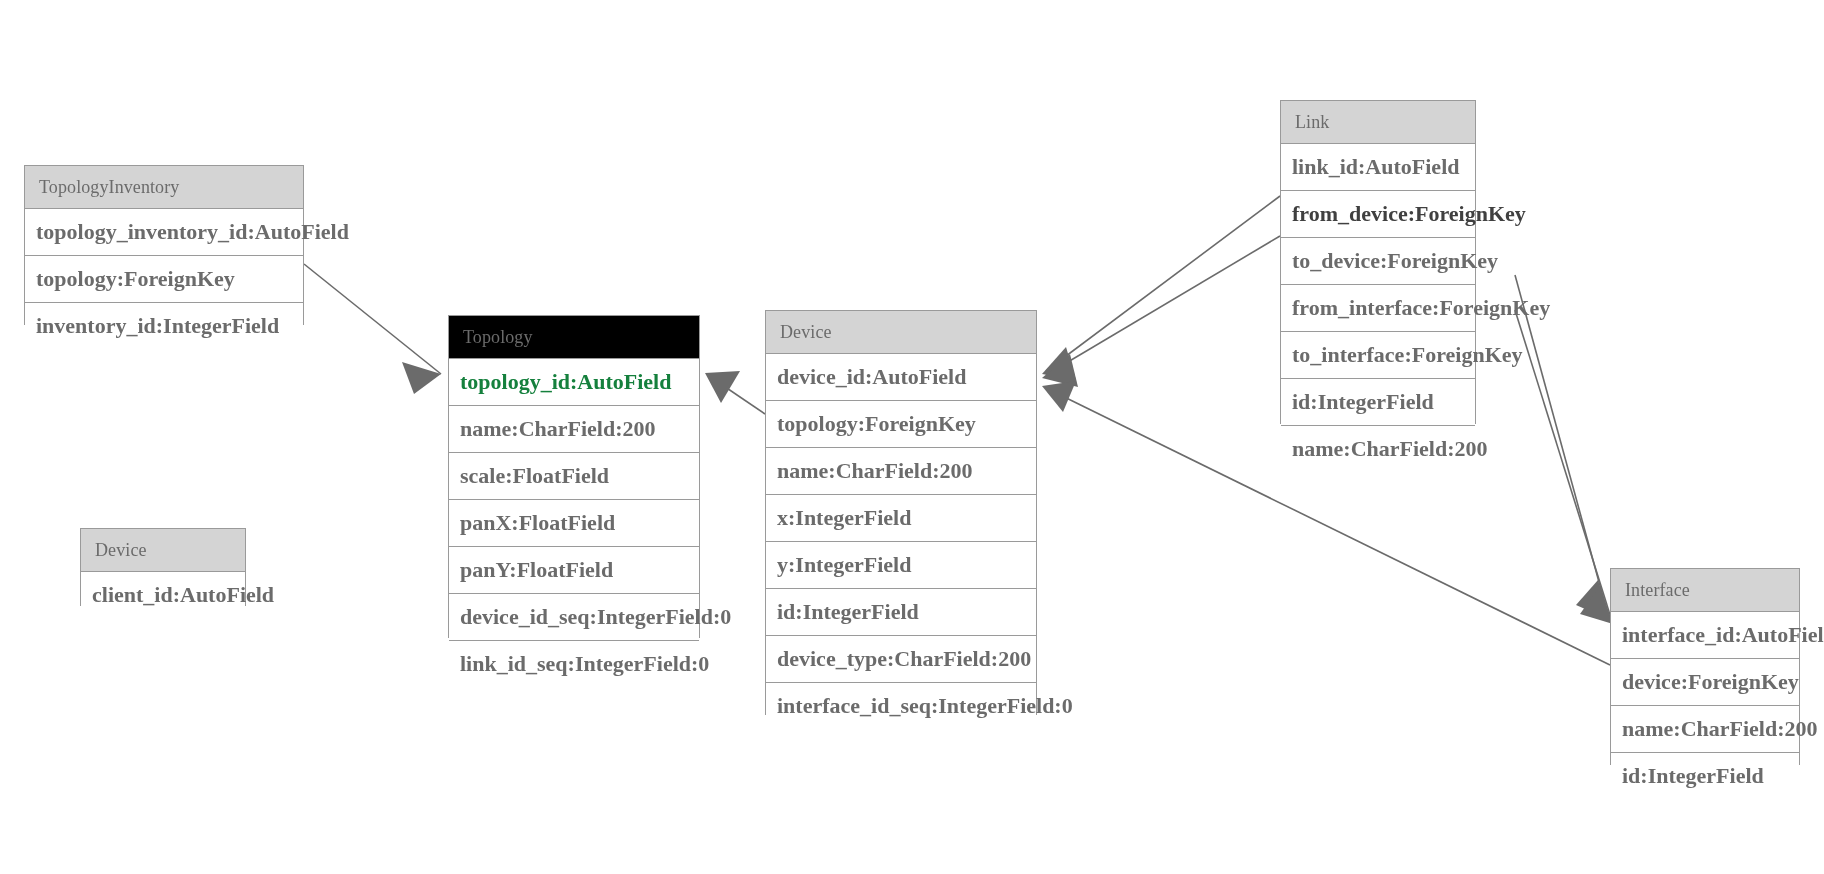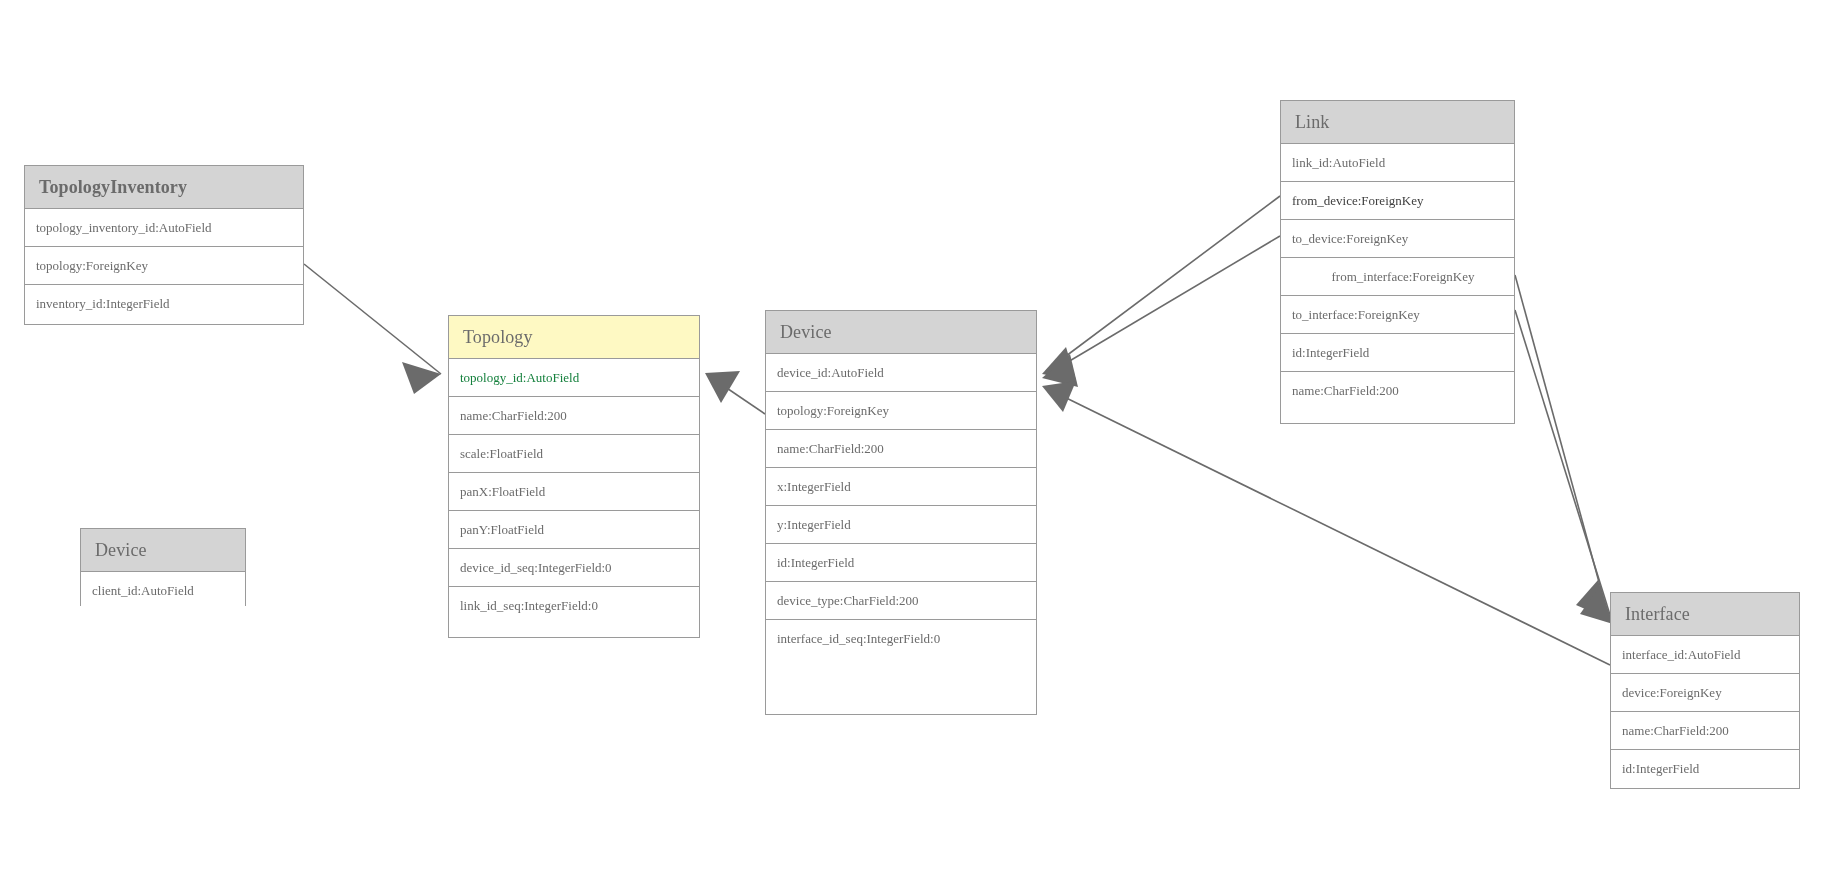--- a/index.html
+++ b/index.html
@@ -38,25 +38,26 @@
     font-size: 18px;
     line-height: 1;
     padding: 12px 0 12px 14px;
     white-space: nowrap;
     letter-spacing: 0.1px;
   }
   .entity-field {
     box-sizing: border-box;
     color: #6b6b6b;
     border-bottom: 1px solid #9a9a9a;
-    font-size: 13px;
+    font-size: 22px;
     line-height: 1;
     padding: 12px 0 12px 11px;
     white-space: nowrap;
     background: #ffffff;
+    font-weight: bold;
   }
   .entity-field:last-child {
     border-bottom: none;
   }
 </style>
 </head>
 <body>
 
 <div id="canvas">
 
@@ -86,61 +87,61 @@
         <path d="M 1613 624 L 1580 614 L 1600 586 Z" fill="#6b6b6b" stroke="none"></path>
       </g>
       <g>
         <path d="M 1610 665 L 1048 389" stroke="#6b6b6b" stroke-width="1.6" fill="none"></path>
         <path d="M 1042 386 L 1076 381 L 1063 412 Z" fill="#6b6b6b" stroke="none"></path>
       </g>
     </svg>
 
   <div id="entities-layer">
       <div class="entity" style="left: 24px; top: 165px; width: 280px; height: 160px; border-color: rgb(154, 154, 154);">
-        <div class="entity-title" style="background: rgb(212, 212, 212); color: rgb(107, 107, 107); border-bottom-color: rgb(154, 154, 154); font-weight: bold;">TopologyInventory</div>
+        <div class="entity-title" style="background: rgb(212, 212, 212); color: rgb(107, 107, 107); border-bottom-color: rgb(154, 154, 154);">TopologyInventory</div>
         <div class="entity-field" style="color: rgb(107, 107, 107); border-bottom-color: rgb(154, 154, 154);">topology_inventory_id:AutoField</div>
         <div class="entity-field" style="color: rgb(107, 107, 107); border-bottom-color: rgb(154, 154, 154);">topology:ForeignKey</div>
         <div class="entity-field" style="color: rgb(107, 107, 107); border-bottom-color: rgb(154, 154, 154);">inventory_id:IntegerField</div>
       </div>
       <div class="entity" style="left: 80px; top: 528px; width: 166px; height: 78px; border-color: rgb(154, 154, 154);">
         <div class="entity-title" style="background: rgb(212, 212, 212); color: rgb(107, 107, 107); border-bottom-color: rgb(154, 154, 154);">Device</div>
         <div class="entity-field" style="color: rgb(107, 107, 107); border-bottom-color: rgb(154, 154, 154);">client_id:AutoField</div>
       </div>
       <div class="entity" style="left: 448px; top: 315px; width: 252px; height: 323px; border-color: rgb(154, 154, 154);">
-        <div class="entity-title" style="background: #fef9c3; color: rgb(107, 107, 107); border-bottom-color: rgb(154, 154, 154);">Topology</div>
+        <div class="entity-title" style="background: #000000; color: rgb(107, 107, 107); border-bottom-color: rgb(154, 154, 154);">Topology</div>
         <div class="entity-field" style="color: #15803d; border-bottom-color: rgb(154, 154, 154);">topology_id:AutoField</div>
         <div class="entity-field" style="color: rgb(107, 107, 107); border-bottom-color: rgb(154, 154, 154);">name:CharField:200</div>
         <div class="entity-field" style="color: rgb(107, 107, 107); border-bottom-color: rgb(154, 154, 154);">scale:FloatField</div>
         <div class="entity-field" style="color: rgb(107, 107, 107); border-bottom-color: rgb(154, 154, 154);">panX:FloatField</div>
         <div class="entity-field" style="color: rgb(107, 107, 107); border-bottom-color: rgb(154, 154, 154);">panY:FloatField</div>
         <div class="entity-field" style="color: rgb(107, 107, 107); border-bottom-color: rgb(154, 154, 154);">device_id_seq:IntegerField:0</div>
         <div class="entity-field" style="color: rgb(107, 107, 107); border-bottom-color: rgb(154, 154, 154);">link_id_seq:IntegerField:0</div>
       </div>
       <div class="entity" style="left: 765px; top: 310px; width: 272px; height: 405px; border-color: rgb(154, 154, 154);">
         <div class="entity-title" style="background: rgb(212, 212, 212); color: rgb(107, 107, 107); border-bottom-color: rgb(154, 154, 154);">Device</div>
         <div class="entity-field" style="color: rgb(107, 107, 107); border-bottom-color: rgb(154, 154, 154);">device_id:AutoField</div>
         <div class="entity-field" style="color: rgb(107, 107, 107); border-bottom-color: rgb(154, 154, 154);">topology:ForeignKey</div>
         <div class="entity-field" style="color: rgb(107, 107, 107); border-bottom-color: rgb(154, 154, 154);">name:CharField:200</div>
         <div class="entity-field" style="color: rgb(107, 107, 107); border-bottom-color: rgb(154, 154, 154);">x:IntegerField</div>
         <div class="entity-field" style="color: rgb(107, 107, 107); border-bottom-color: rgb(154, 154, 154);">y:IntegerField</div>
         <div class="entity-field" style="color: rgb(107, 107, 107); border-bottom-color: rgb(154, 154, 154);">id:IntegerField</div>
         <div class="entity-field" style="color: rgb(107, 107, 107); border-bottom-color: rgb(154, 154, 154);">device_type:CharField:200</div>
         <div class="entity-field" style="color: rgb(107, 107, 107); border-bottom-color: rgb(154, 154, 154);">interface_id_seq:IntegerField:0</div>
       </div>
-      <div class="entity" style="left: 1280px; top: 100px; width: 235px; height: 324px; border-color: rgb(154, 154, 154);">
+      <div class="entity" style="left: 1280px; top: 100px; width: 196px; height: 324px; border-color: rgb(154, 154, 154);">
         <div class="entity-title" style="background: rgb(212, 212, 212); color: rgb(107, 107, 107); border-bottom-color: rgb(154, 154, 154);">Link</div>
         <div class="entity-field" style="color: rgb(107, 107, 107); border-bottom-color: rgb(154, 154, 154);">link_id:AutoField</div>
         <div class="entity-field" style="color: #404040; border-bottom-color: rgb(154, 154, 154);">from_device:ForeignKey</div>
         <div class="entity-field" style="color: rgb(107, 107, 107); border-bottom-color: rgb(154, 154, 154);">to_device:ForeignKey</div>
         <div class="entity-field" style="color: rgb(107, 107, 107); border-bottom-color: rgb(154, 154, 154); text-align: center;">from_interface:ForeignKey</div>
         <div class="entity-field" style="color: rgb(107, 107, 107); border-bottom-color: rgb(154, 154, 154);">to_interface:ForeignKey</div>
         <div class="entity-field" style="color: rgb(107, 107, 107); border-bottom-color: rgb(154, 154, 154);">id:IntegerField</div>
         <div class="entity-field" style="color: rgb(107, 107, 107); border-bottom-color: rgb(154, 154, 154);">name:CharField:200</div>
       </div>
-      <div class="entity" style="left: 1610px; top: 568px; width: 190px; height: 197px; border-color: rgb(154, 154, 154); margin-top: 24px;">
+      <div class="entity" style="left: 1610px; top: 568px; width: 190px; height: 197px; border-color: rgb(154, 154, 154);">
         <div class="entity-title" style="background: rgb(212, 212, 212); color: rgb(107, 107, 107); border-bottom-color: rgb(154, 154, 154);">Interface</div>
         <div class="entity-field" style="color: rgb(107, 107, 107); border-bottom-color: rgb(154, 154, 154);">interface_id:AutoField</div>
         <div class="entity-field" style="color: rgb(107, 107, 107); border-bottom-color: rgb(154, 154, 154);">device:ForeignKey</div>
         <div class="entity-field" style="color: rgb(107, 107, 107); border-bottom-color: rgb(154, 154, 154);">name:CharField:200</div>
         <div class="entity-field" style="color: rgb(107, 107, 107); border-bottom-color: rgb(154, 154, 154);">id:IntegerField</div>
       </div>
     </div>
 
 </div>
 

